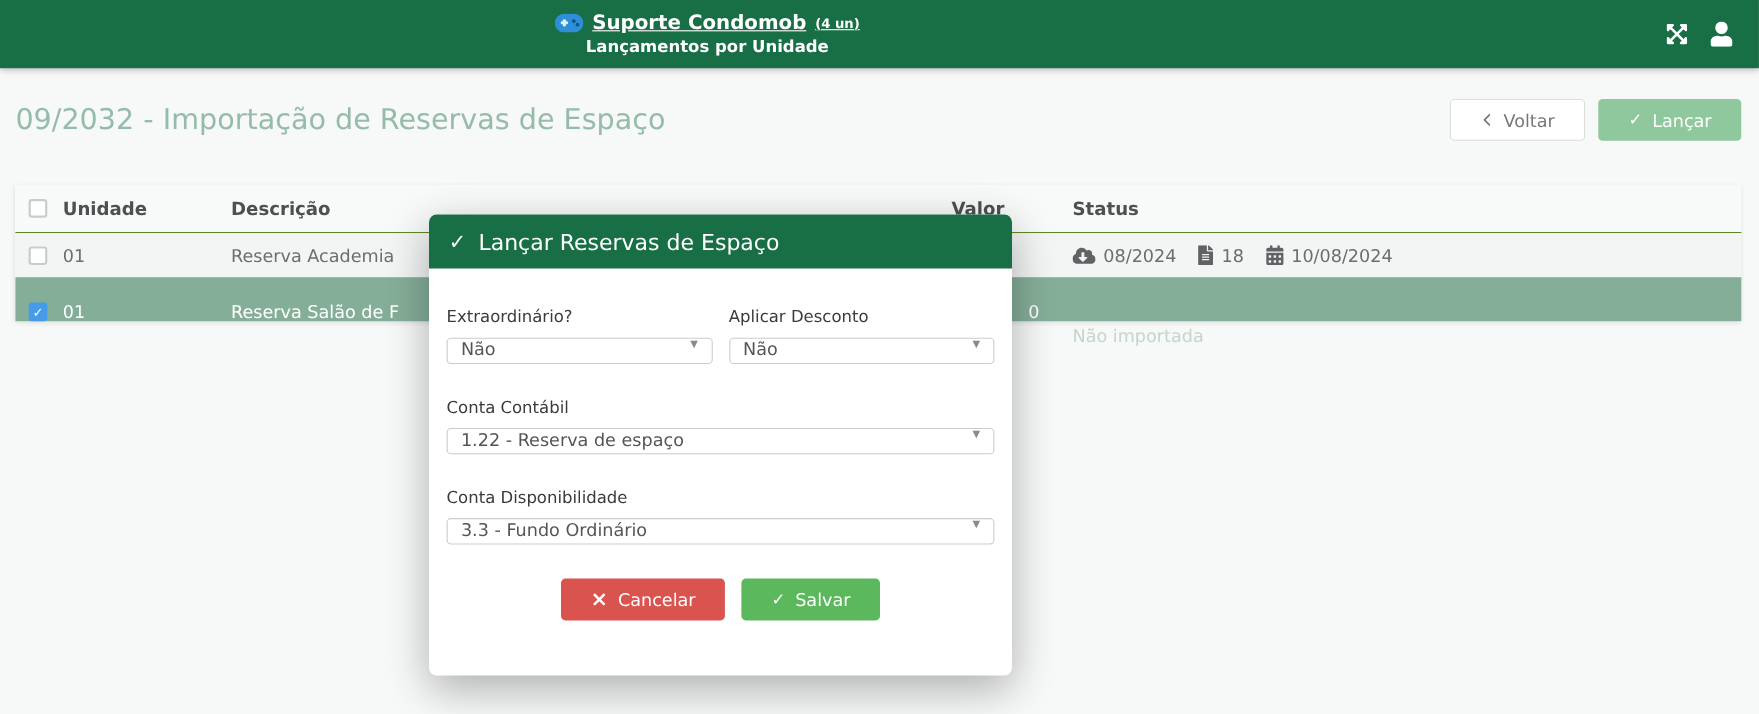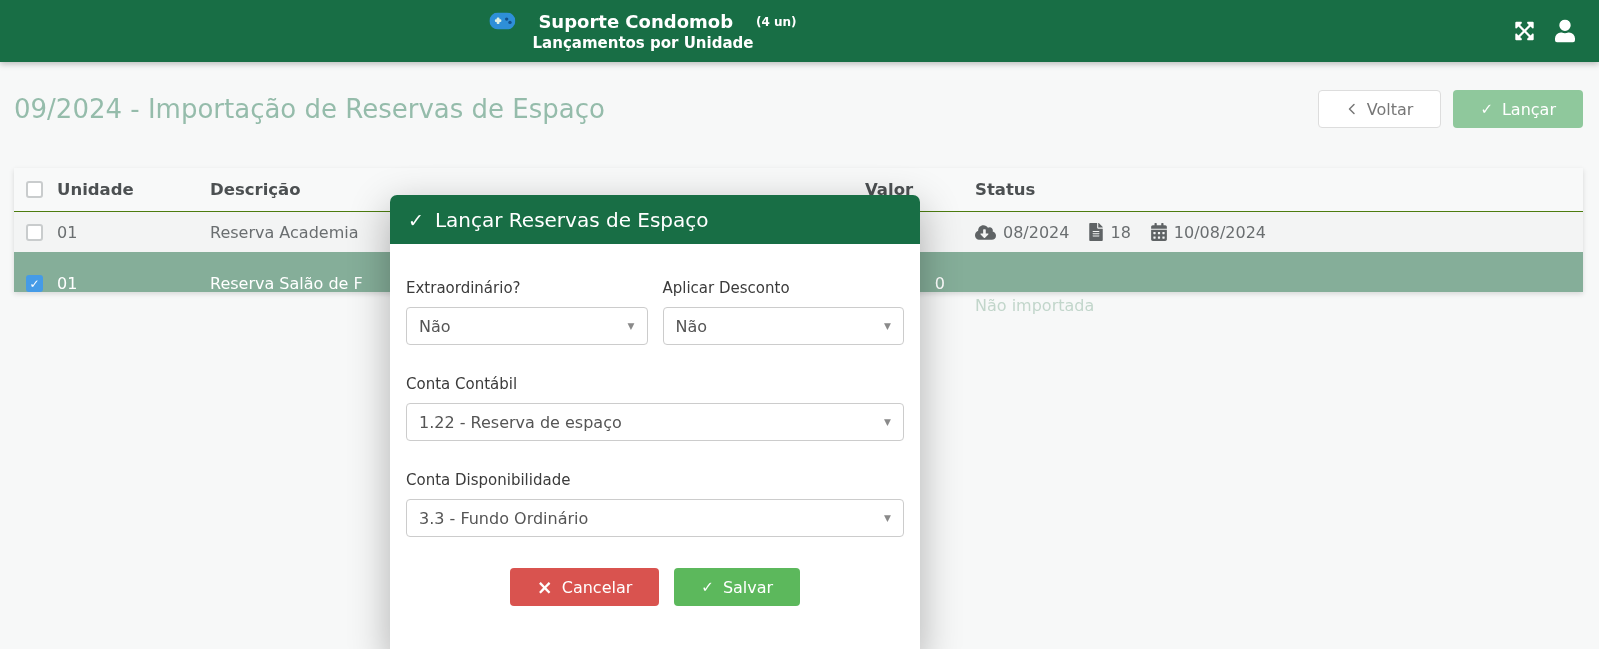--- a/index.html
+++ b/index.html
@@ -13,21 +13,21 @@
   .app-header {
     position:absolute; top:0; left:0; right:0; height:62px;
     background:var(--header_green,#186e45);
     box-shadow:0 2px 6px rgba(0,0,0,.25);
     z-index:10; color:#fff;
   }
   .hdr-center {
     position:absolute; left:643px; top:50%; transform:translate(-50%,-50%);
     text-align:center; white-space:nowrap;
   }
-  .hdr-line1 { display:flex; align-items:center; gap:23px; font-size:18px; font-weight:bold; }
+  .hdr-line1 { display:flex; align-items:center; gap:8px; font-size:18px; font-weight:bold;text-decoration:underline; }
   .hdr-suffix { font-size:12px; font-weight:bold; }
   .hdr-line2 { font-size:15px; font-weight:bold; margin-top:2px; }
   .hdr-icons { position:absolute; right:24px; top:50%; transform:translateY(-50%); display:flex; gap:20px; align-items:center; }
   .hdr-icons svg { display:block; cursor:pointer; }
   
   .page-title {
     position:absolute; left:14px; top:94px;
     font-size:26px; font-weight:400; color:var(--title_sage,#95bcab);
   }
   .toolbar-buttons { position:absolute; right:16px; top:90px; display:flex; gap:12px; z-index:5; }
@@ -66,22 +66,22 @@
     display:flex; align-items:center; gap:11px; padding:0 18px;
     color:#fff; font-size:20px;
   }
   .modal-header .chk { font-weight:bold; font-size:19px; }
   .modal-body { padding:34px 16px 0;border-radius:24px; }
   .row2col { display:flex; gap:15px; }
   .fcol { width:242px; }
   .flabel { font-size:15px; color:#3b3b3b; margin-bottom:9px; line-height:20px; }
   .flabel.spaced { margin-top:29px; }
   .select {
-    height:38px; border:1px solid #ccc; border-radius:4px; background:#fff;
-    display:flex; align-items:center; justify-content:space-between;
+    height:24px; border:1px solid #ccc; border-radius:4px; background:#fff;
+    display:flex; align-items:flex-start; justify-content:space-between;
     padding:0 12px; color:#555; font-size:16px; cursor:pointer;
   }
   .caret { font-size:9px; color:#8a8a8a; }
   .modal-buttons { display:flex; justify-content:center; gap:15px; margin-top:31px; padding-bottom:50px; }
   .btn-cancel { background:var(--cancel_red,#d9534f); color:#fff; }
   .btn-save { background:var(--save_green,#5cb85c); color:#fff; }
   .btn .x { font-weight:bold; font-size:19px; line-height:1; }
 </style>
 </head>
 <body>
@@ -110,21 +110,21 @@
         </svg>
     </span>
     <span>
       <svg width="20" height="23" viewBox="0 0 448 512" fill="#fff">
           <path d="M224 256A128 128 0 1 0 96 128a128 128 0 0 0 128 128zm89.6 32h-16.7a174.08 174.08 0 0 1-145.8 0h-16.7A134.43 134.43 0 0 0 0 422.4V464a48 48 0 0 0 48 48h352a48 48 0 0 0 48-48v-41.6A134.43 134.43 0 0 0 313.6 288z"></path>
         </svg>
     </span>
   </div>
 </header>
 
-<h1 class="page-title">09/2024 - Importação de Reservas de Espaço</h1>
+<h1 class="page-title">09/2032 - Importação de Reservas de Espaço</h1>
 <div class="toolbar-buttons">
   <button class="btn btn-voltar">
     <span style="display:flex;">
       <svg width="12" height="14" viewBox="0 0 24 24">
           <polyline points="16 3 7 12 16 21" fill="none" stroke="#777" stroke-width="3" stroke-linecap="round" stroke-linejoin="round"></polyline>
         </svg>
     </span>
     <span>Voltar</span>
   </button>
   <button class="btn btn-lancar">

